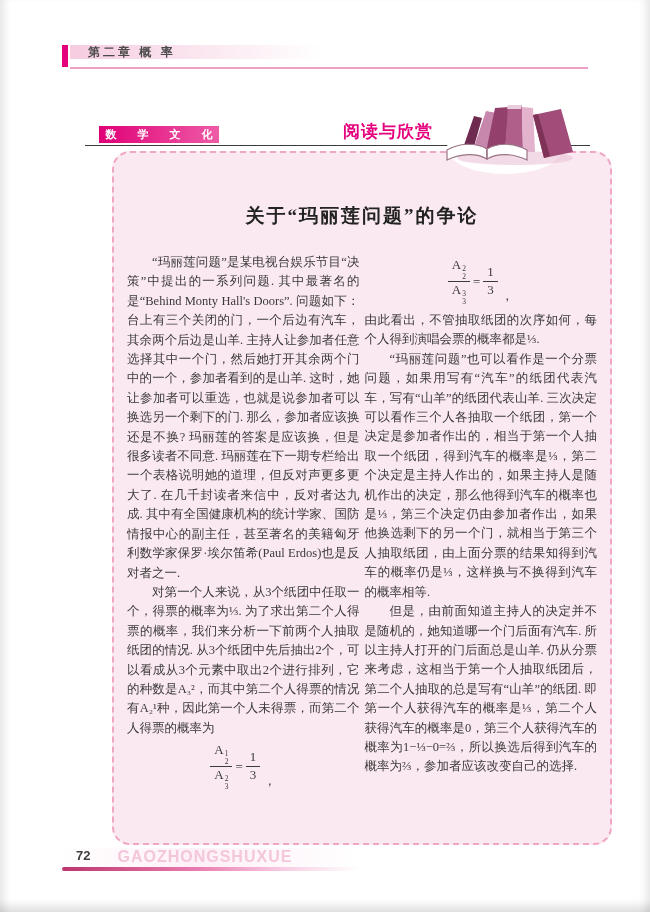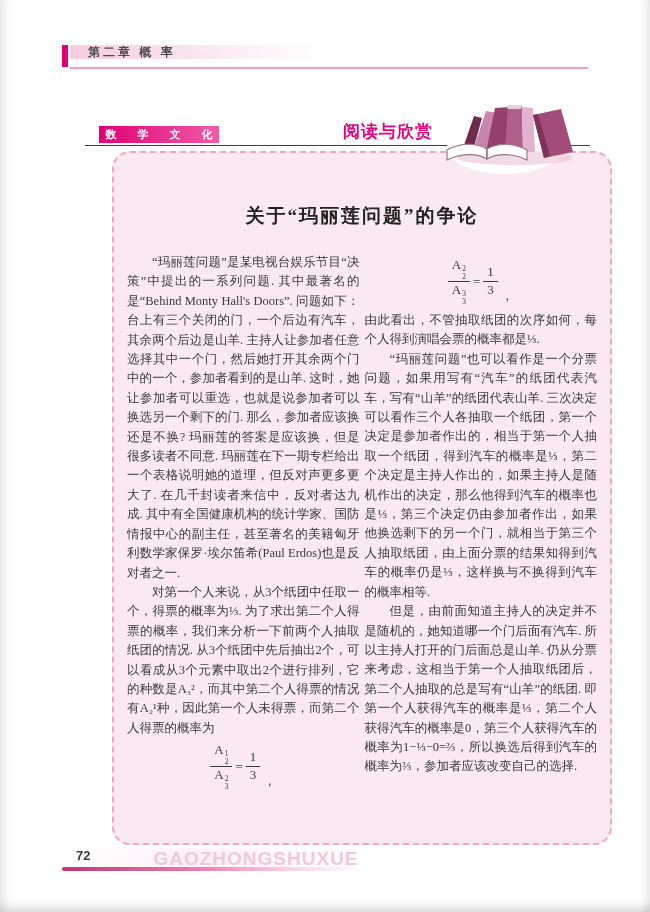--- a/index.html
+++ b/index.html
@@ -73,22 +73,22 @@
   .footer-band{
     position:absolute;left:62px;top:848px;width:298px;height:19px;
     background:linear-gradient(to right,#ffffff,#fdf0f7 45%,rgba(255,255,255,0));
     display:flex;align-items:flex-start;
   }
   .page-number{
     font-family:"Liberation Sans",sans-serif;font-size:13px;font-weight:bold;
     color:#3d3d3d;margin-left:14px;
   }
   .watermark{
-    font-family:"Liberation Sans",sans-serif;font-size:19px;font-weight:bold;
-    color:#f4c6db;letter-spacing:1px;margin-left:63px;
+    font-family:"Liberation Sans",sans-serif;font-size:16px;font-weight:bold;
+    color:#f4c6db;letter-spacing:1px;margin-left:27px;
   }
   .footer-bar{
     position:absolute;left:62px;top:867px;width:298px;height:4px;border-radius:2px;
     background:linear-gradient(to right,#bd356f,#e97cb0 45%,#f8cfe4 75%,rgba(255,255,255,0));
   }
 </style>
 </head>
 <body>
 
 <div class="page">

